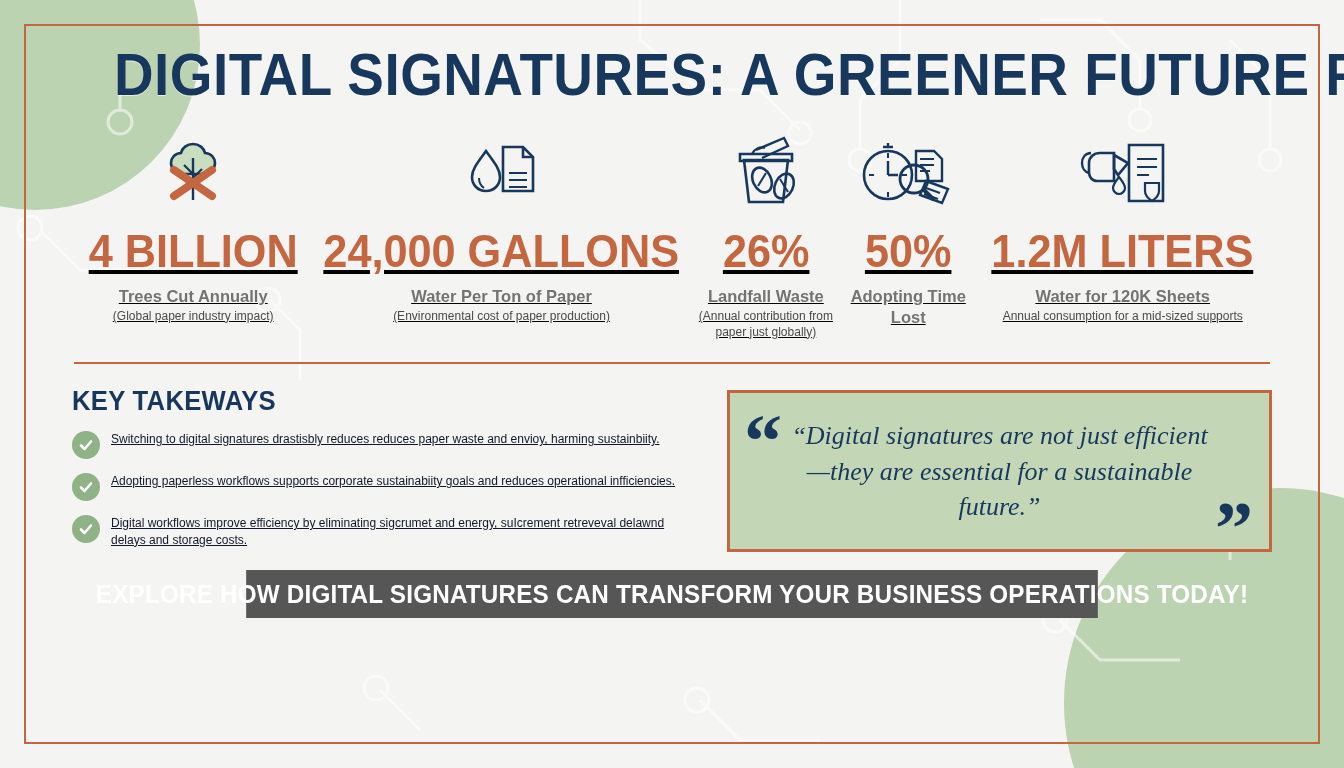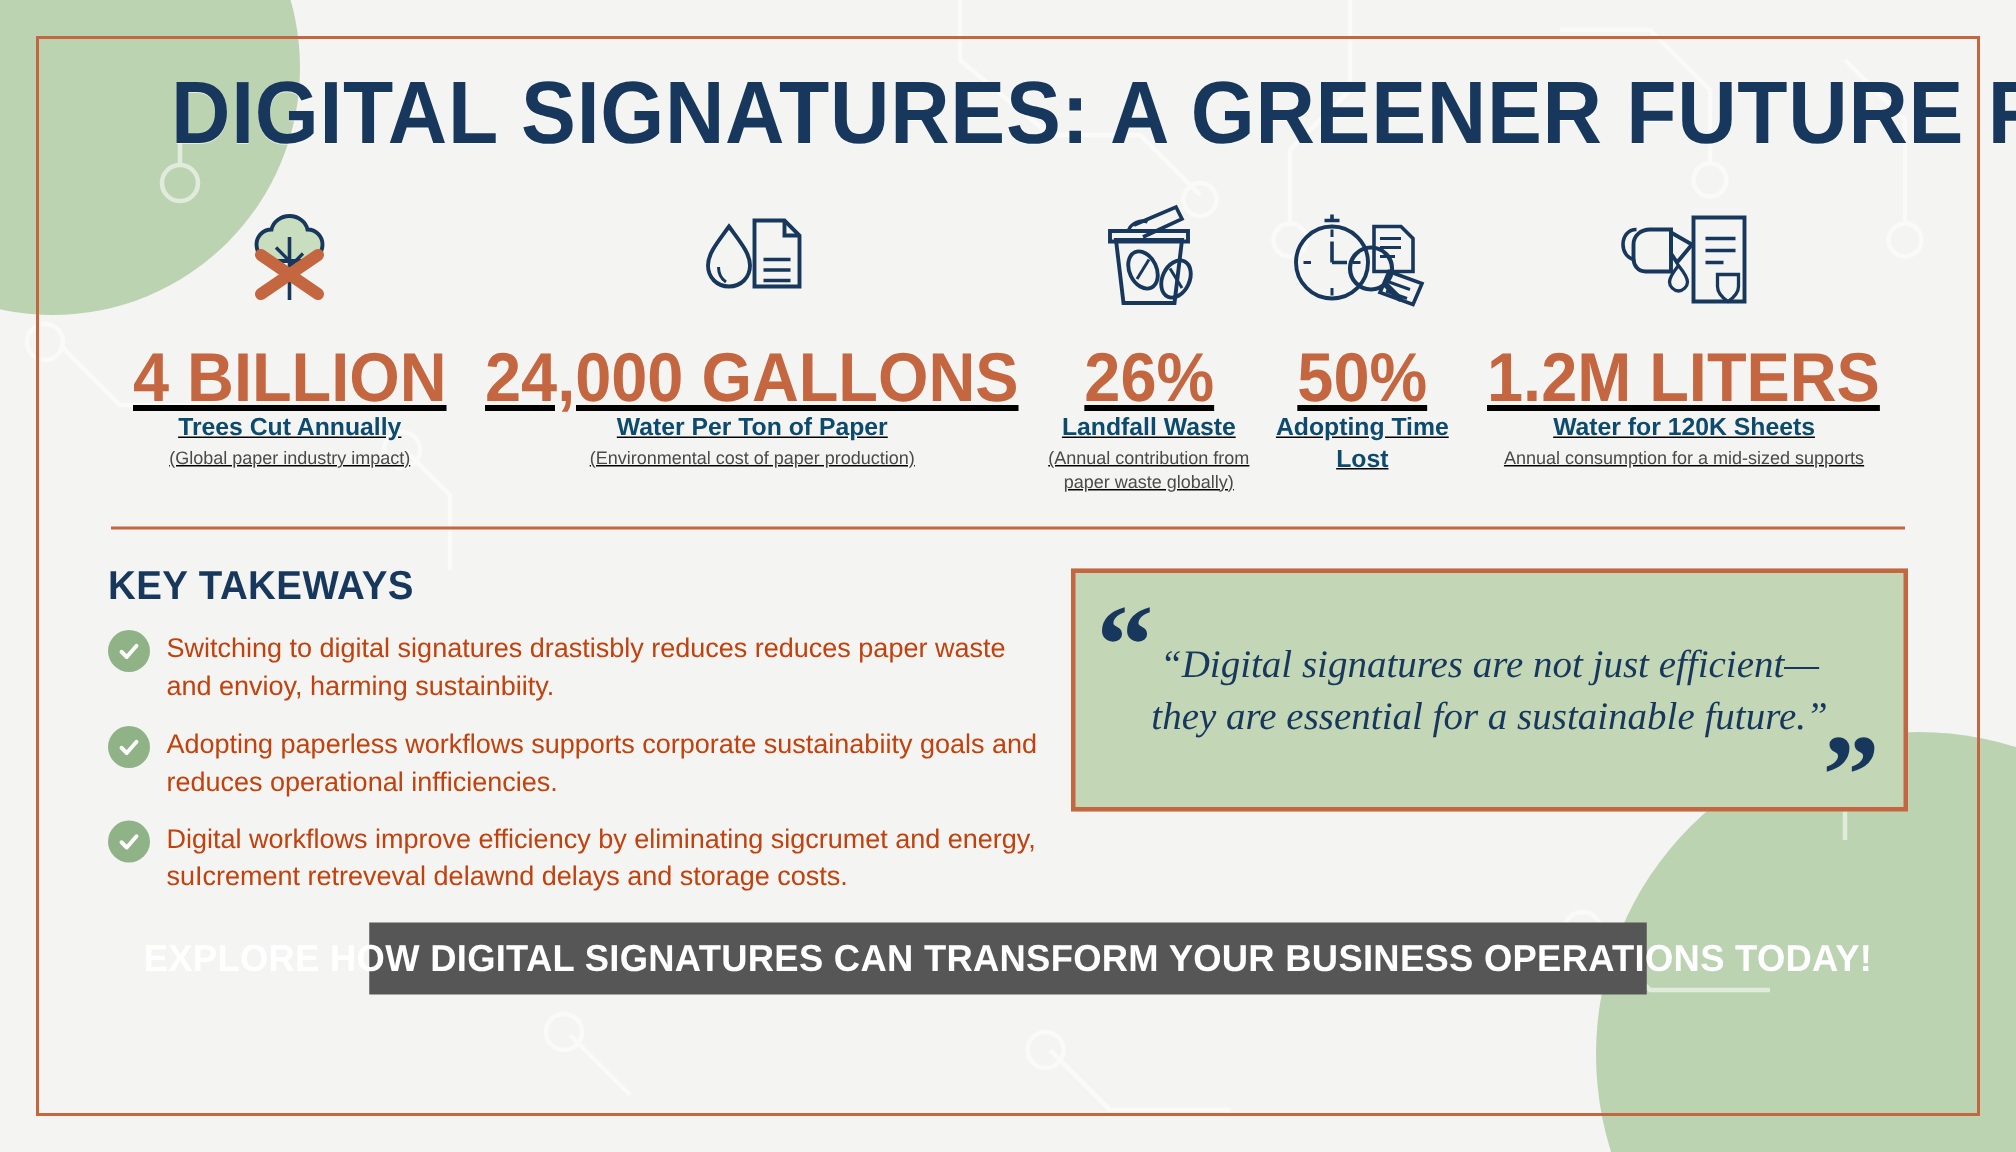--- a/index.html
+++ b/index.html
@@ -88,43 +88,44 @@
     font-family: "Liberation Sans Narrow", "Liberation Sans", sans-serif;
     font-weight: bold;
     font-size: 46px;
     line-height: 1.05;
     letter-spacing: 0px;
     margin-top: 10px;
     transform: scaleX(.94);
     white-space: nowrap;
   }
   .stat-label {
-    color: #0c4a6e;
+    color: #737373;
     font-size: 16.5px;
     font-weight: bold;
+    margin-top: 11px;
     line-height: 1.25;
   }
   .stat-sub {
     color: #4a4a4a;
     font-size: 12px;
     line-height: 1.3;
     margin-top: 2px;
   }
 
   
   #divider {
     height: 2px;
     background: #c4663f;
     margin: 22px 2px 0 2px;
   }
 
   
   #lower {
     display: flex;
-    gap: 22px;
+    gap: 35px;
     margin-top: 22px;
   }
   #takeaways { width: 620px; flex: none; }
 
   #takeaways-heading {
     color: #17385c;
     font-family: "Liberation Sans Narrow", "Liberation Sans", sans-serif;
     font-weight: bold;
     font-size: 27px;
     letter-spacing: .3px;
@@ -142,24 +143,25 @@
     width: 28px;
     height: 28px;
     border-radius: 50%;
     background: #8fb287;
     display: flex;
     align-items: center;
     justify-content: center;
     margin-top: 1px;
   }
   .takeaway-text {
-    color: #c2410c;
-    font-size: 18px;
+    color: #0f172a;
+    font-size: 12px;
     line-height: 1.38;
     padding-top: 1px;
+    text-decoration: underline;
   }
 
   
   #quote-box {
     flex: 1 1 auto;
     border: 3px solid #c4663f;
     background: #c3d7b7;
     position: relative;
     height: 162px;
     margin-top: 4px;
@@ -282,21 +284,21 @@
           <path d="M30 20c2-5 8-8 13-6" stroke-width="2.2"></path>
           <path d="M34 16l28-12 4 8-26 12" stroke-width="2.4"></path>
           <ellipse cx="40" cy="46" rx="9" ry="13" transform="rotate(-25 40 46)"></ellipse>
           <path d="M44 39l-8 13" stroke-width="2"></path>
           <ellipse cx="62" cy="52" rx="9" ry="13" transform="rotate(25 62 52)"></ellipse>
           <path d="M58 45l8 13" stroke-width="2"></path>
         </svg>
       </div>
       <div class="stat-value">26%</div>
       <div class="stat-label">Landfall Waste</div>
-      <div class="stat-sub">(Annual contribution from paper waste globally)</div>
+      <div class="stat-sub">(Annual contribution from paper just globally)</div>
     </div>
 
     <div class="stat">
       <div class="stat-icon">
         <svg width="104" height="78" viewBox="0 0 104 78" fill="none" stroke="#17385c" stroke-width="2.6">
           <circle cx="32" cy="40" r="24"></circle>
           <path d="M27 12h10M32 12V8" stroke-width="2.4"></path>
           <path d="M32 40V26M32 40h10" stroke-width="2.4"></path>
           <path d="M32 18v5M32 57v5M13 40h5M46 40h5" stroke-width="2"></path>
           <path d="M60 16h18l8 8v22H60z" stroke-width="2.4"></path>

